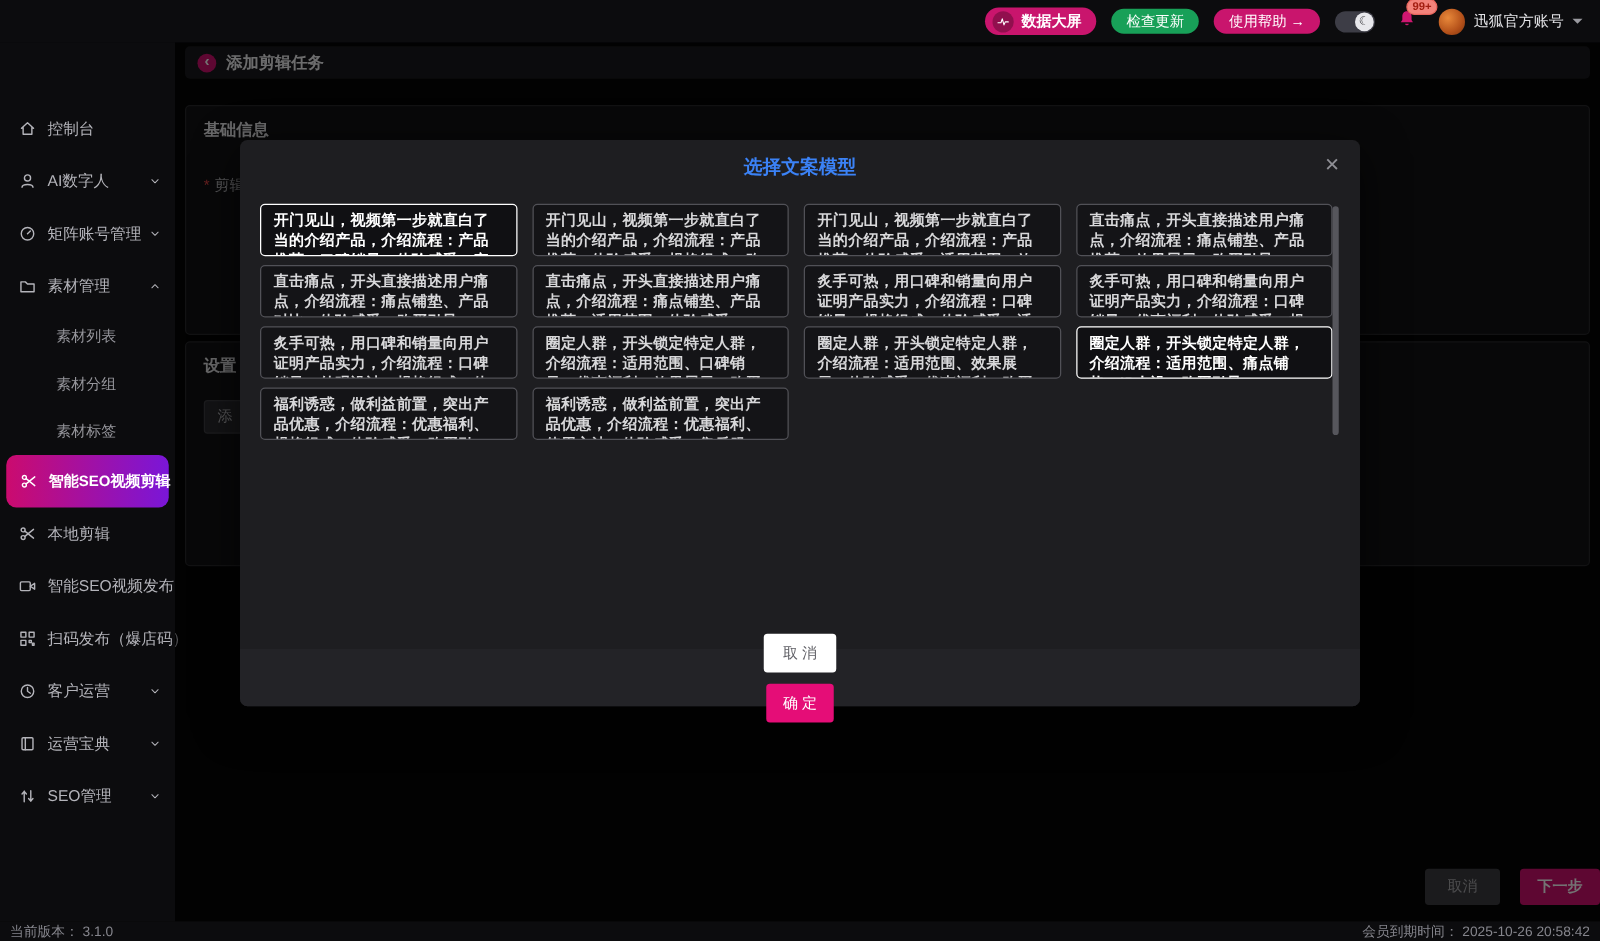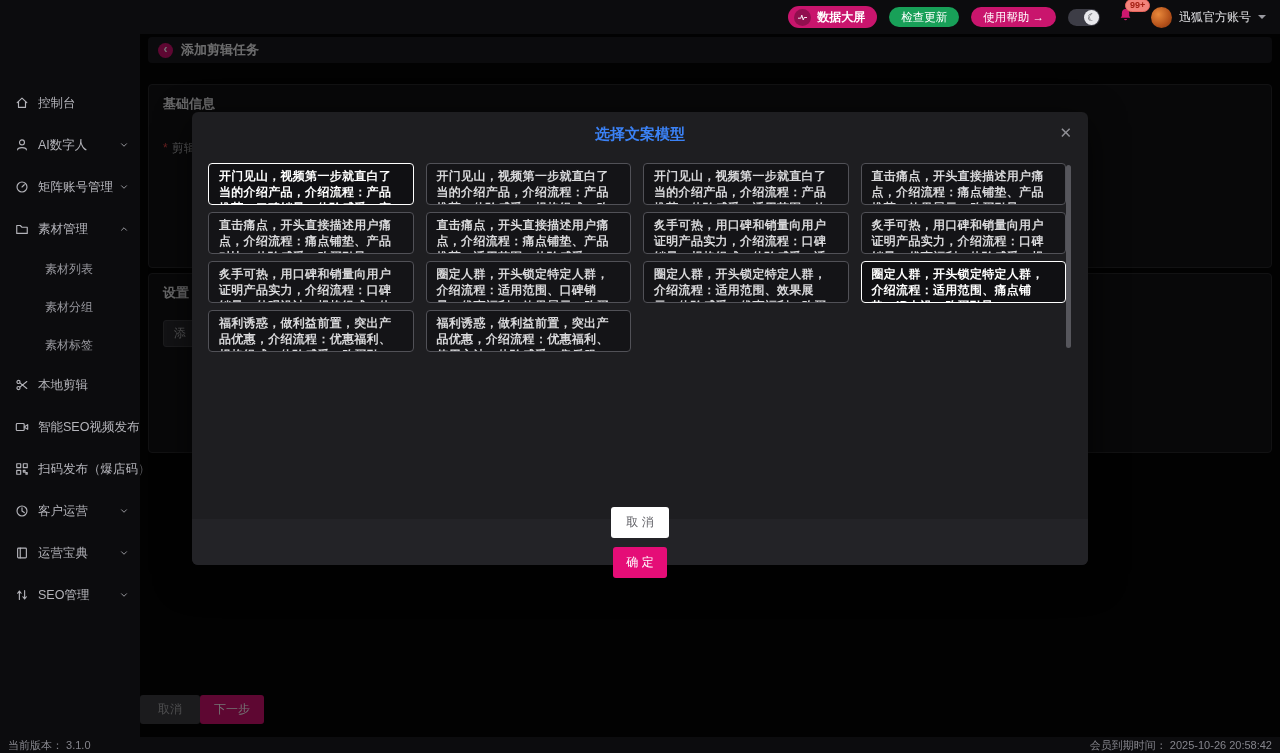--- a/index.html
+++ b/index.html
@@ -52,24 +52,24 @@
   .page-title { font-size:13px; font-weight:bold; color:#f0f0f2; }
   .card { position:absolute; left:8px; right:8px; background:#121214; border:1px solid #29292c;
     border-radius:4px; padding:10px 14px; }
   .card-1 { top:50px; height:184px; }
   .card-2 { top:239px; height:180px; }
   .card-title { font-size:13px; font-weight:bold; color:#e9e9ec; }
   .field-row { margin-top:27px; font-size:12px; color:#b8b8bc; }
   .req { color:#e34545; margin-right:4px; }
   .mini-btn { display:inline-block; margin-top:18px; background:#2c2c30; border:1px solid #3e3e44;
     border-radius:3px; padding:4px 10px; font-size:12px; color:#b9b9bd; cursor:pointer; }
-  .main-footer { position:absolute; bottom:13px; left:0; right:0; display:flex; justify-content:flex-start; gap:0; }
+  .main-footer { position:absolute; bottom:13px; left:0; right:0; display:flex; justify-content:flex-end; gap:16px; }
   .btn { border-radius:3px; font-size:12px; padding:6px 18px; cursor:pointer; border:none; }
   .btn-cancel-main { background:#3d3d41; color:#a8a8ac; }
-  .btn-next { background:#d1106f; color:#fff; padding:6px 14px; }
+  .btn-next { background:#d1106f; color:#fff; padding:6px 14px;font-weight:bold; }
   
   .overlay { position:absolute; left:140px; top:34px; right:0; bottom:16px; background:rgba(0,0,0,.55); z-index:8; }
   .modal { position:absolute; left:192px; top:112px; width:896px; height:453px; background:#1e1e21;
     border-radius:6px; z-index:9; box-shadow:0 10px 36px rgba(0,0,0,.65); }
   .modal-header { position:relative; height:42px; }
   .modal-title { text-align:center; line-height:44px; font-size:15px; font-weight:bold; color:#3b82f6; }
   .modal-close { position:absolute; right:16px; top:0; line-height:42px; color:#8f8f95; font-size:15px; cursor:pointer; }
   .modal-body { position:absolute; top:42px; left:16px; right:22px; bottom:46px; padding-top:9px;
     display:grid; grid-template-columns:1fr 1fr 1fr 1fr; column-gap:12px; row-gap:7px; align-content:start; }
   .option { height:42px; border:1px solid #515157; border-radius:4px; background:#141417;
@@ -161,20 +161,28 @@
   </div>
   <div class="side-item side-sub">
     <span>素材列表</span>
   </div>
   <div class="side-item side-sub">
     <span>素材分组</span>
   </div>
   <div class="side-item side-sub">
     <span>素材标签</span>
   </div>
+  <div class="side-item side-active">
+    <svg class="mi" width="14" height="14" viewBox="0 0 16 16">
+        <circle cx="4" cy="4.5" r="1.8"></circle>
+        <circle cx="4" cy="11.5" r="1.8"></circle>
+        <path d="M5.6 5.6 13.5 12M5.6 10.4 13.5 4"></path>
+      </svg>
+    <span>智能SEO视频剪辑</span>
+  </div>
   <div class="side-item">
     <svg class="mi" width="14" height="14" viewBox="0 0 16 16">
         <circle cx="4" cy="4.5" r="1.8"></circle>
         <circle cx="4" cy="11.5" r="1.8"></circle>
         <path d="M5.6 5.6 13.5 12M5.6 10.4 13.5 4"></path>
       </svg>
     <span>本地剪辑</span>
   </div>
   <div class="side-item">
     <svg class="mi" width="14" height="14" viewBox="0 0 16 16">

